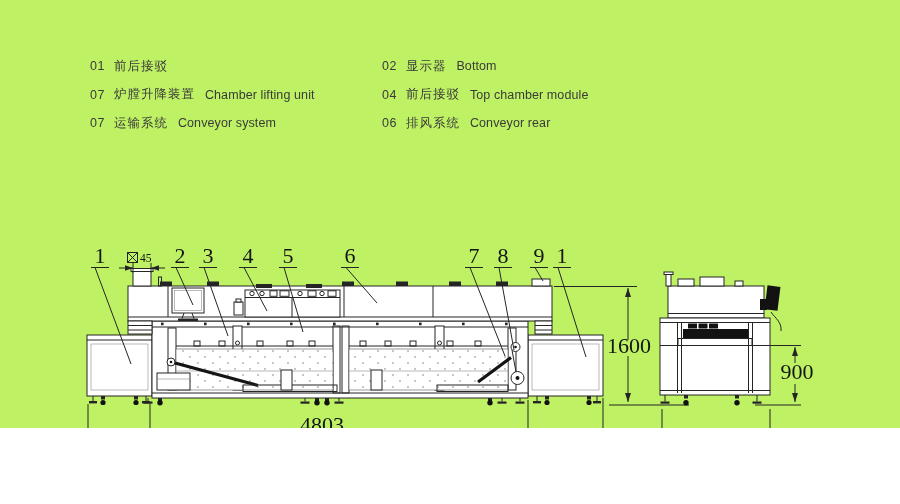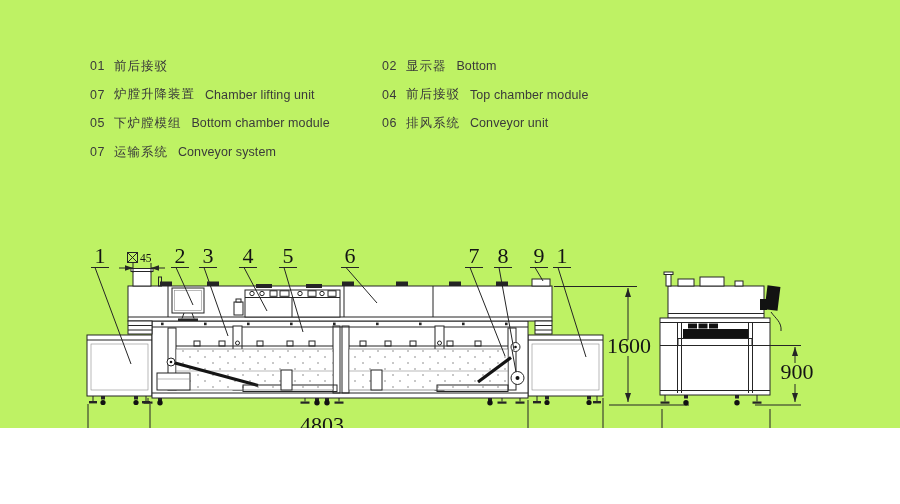--- a/index.html
+++ b/index.html
@@ -34,46 +34,41 @@
     <div class="legend-row">
       <span class="num">01</span>
       <span class="zh">前后接驳</span>
     </div>
     <div class="legend-row">
       <span class="num">07</span>
       <span class="zh">炉膛升降装置</span>
       <span class="en">Chamber lifting unit</span>
     </div>
     <div class="legend-row">
-      <span class="num">05</span>
-      <span class="zh">下炉膛模组</span>
-      <span class="en">Bottom chamber module</span>
-    </div>
-    <div class="legend-row">
       <span class="num">07</span>
       <span class="zh">运输系统</span>
       <span class="en">Conveyor system</span>
     </div>
   </div>
 
   <div class="legend-col" id="legend-col-2">
     <div class="legend-row">
       <span class="num">02</span>
       <span class="zh">显示器</span>
       <span class="en">Bottom</span>
     </div>
     <div class="legend-row">
       <span class="num">04</span>
       <span class="zh">前后接驳</span>
       <span class="en">Top chamber module</span>
     </div>
     <div class="legend-row">
       <span class="num">06</span>
       <span class="zh">排风系统</span>
-      <span class="en">Conveyor unit</span>
+      <span class="en">Conveyor rear</span>
     </div>
   </div>
 
   <svg width="900" height="504" viewBox="0 0 900 504">
     <defs>
       <pattern id="hh" width="4" height="3" patternUnits="userSpaceOnUse">
         <rect width="4" height="3" fill="#ffffff"></rect>
         <line x1="0" y1="1.5" x2="4" y2="1.5" stroke="#3a3a3a" stroke-width="1"></line>
       </pattern>
       <pattern id="hv" width="3.2" height="8" patternUnits="userSpaceOnUse">

